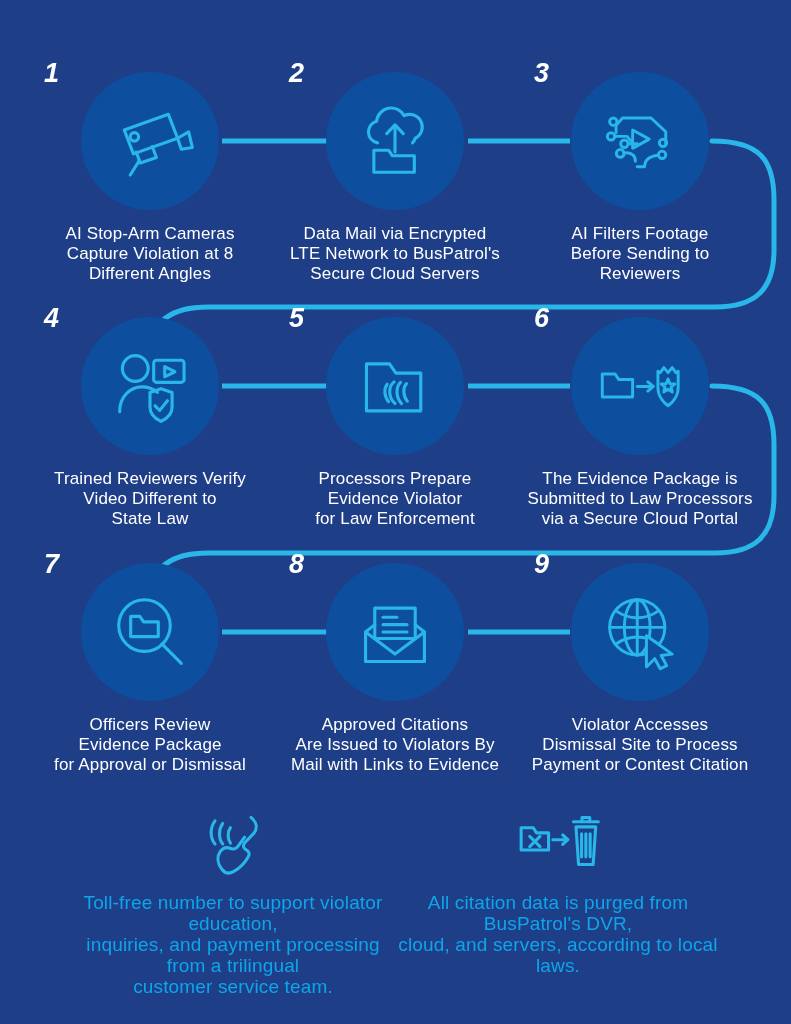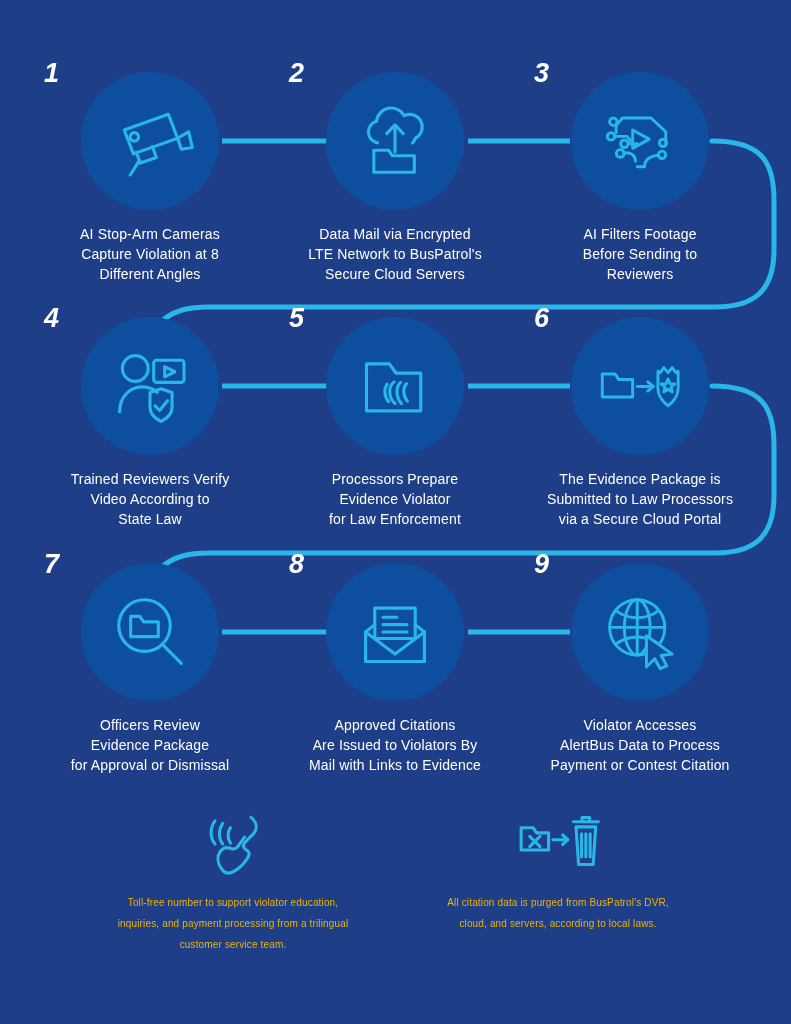--- a/index.html
+++ b/index.html
@@ -63,41 +63,41 @@
     width: 92px;
     height: 92px;
     display: block;
   }
   .step-caption {
     position: absolute;
     top: 164px;
     left: 0;
     width: 236px;
     color: #ffffff;
-    font-size: 14px;
+    font-size: 17px;
     line-height: 20px;
     letter-spacing: 0.15px;
     text-align: center;
     white-space: pre-line;
   }
   .note {
     position: absolute;
     width: 330px;
     text-align: center;
   }
   .note-icon {
     display: block;
     margin: 0 auto;
     width: 86px;
     height: 72px;
   }
   .note-caption {
     margin-top: 12px;
-    color: #eab308;
-    font-size: 10px;
+    color: #0ea5e9;
+    font-size: 19px;
     line-height: 21px;
     letter-spacing: 0.15px;
     white-space: pre-line;
   }
 </style>
 </head>
 <body style="background: rgb(31, 62, 136);">
 
 <div id="infographic">
 
@@ -182,21 +182,21 @@
       <svg class="step-icon" viewBox="0 0 100 100" fill="none" stroke="#29b6e8" stroke-width="3.4" stroke-linejoin="round" stroke-linecap="round">
         <circle cx="34" cy="31" r="14"></circle>
         <rect x="54" y="22" width="33" height="24" rx="3"></rect>
         <path d="M66 29 L66 40 L77 34.5 Z"></path>
         <path d="M17 78 C17 60 30 51 41 51 C48 51 54 53.5 58 57"></path>
         <path d="M50 57 L50 73 C50 81 57 86 62 88.5 C67 86 74 81 74 73 L74 57 L62 53 Z"></path>
         <path d="M55.5 71.5 L60.5 76.5 L69 66"></path>
       </svg>
     </div>
     <div class="step-caption">Trained Reviewers Verify
-Video According to
+Video Different to
 State Law</div>
   </div>
 
   <div class="step" style="left:277px; top:305px;">
     <div class="step-number">5</div>
     <div class="step-circle" style="background: rgb(13, 79, 158);">
       <svg class="step-icon" viewBox="0 0 100 100" fill="none" stroke="#29b6e8" stroke-width="3.4" stroke-linejoin="round" stroke-linecap="round">
         <path d="M19 26 L44 26 L51 36 L78 36 L78 77 L19 77 Z"></path>
         <path d="M43 67 C38.5 62 37.5 53 41.5 48"></path>
         <path d="M50 69 C43 63 42 51 49 45.5"></path>
@@ -264,21 +264,21 @@
         <circle cx="47" cy="45" r="30"></circle>
         <ellipse cx="47" cy="45" rx="14" ry="30"></ellipse>
         <path d="M17 45 L77 45"></path>
         <path d="M24 27 C31 32 39 34.5 47 34.5 C55 34.5 63 32 70 27"></path>
         <path d="M24 63 C31 58 39 55.5 47 55.5 C55 55.5 63 58 70 63"></path>
         <path d="M47 15 L47 75"></path>
         <path d="M57 54 L57 88 L66 79 L72 90 L79 86.5 L73 75.5 L85 74 Z" fill="#0d4f9e"></path>
       </svg>
     </div>
     <div class="step-caption">Violator Accesses
-AlertBus Data to Process
+Dismissal Site to Process
 Payment or Contest Citation</div>
   </div>
 
   <div class="note" style="left:68px; top:808px;">
     <svg class="note-icon" viewBox="0 0 100 84" fill="none" stroke="#29b6e8" stroke-width="3.6" stroke-linejoin="round" stroke-linecap="round">
       <path d="M29 42 C23 35 23 23 29 15"></path>
       <path d="M38 42 C33 36 33 25 38 18"></path>
       <path d="M47 41 C43.5 36 43.5 28 47 23"></path>
       <path d="M71 11 C78 17 79 24 74 30 L64 40 C61 43 62 47 65 48.5 C68 50 70 53 68 56.5
                C65 62 58 70 51 74 C45 77.5 40 75.5 37 71.5 C32 65 31 57 35 51

